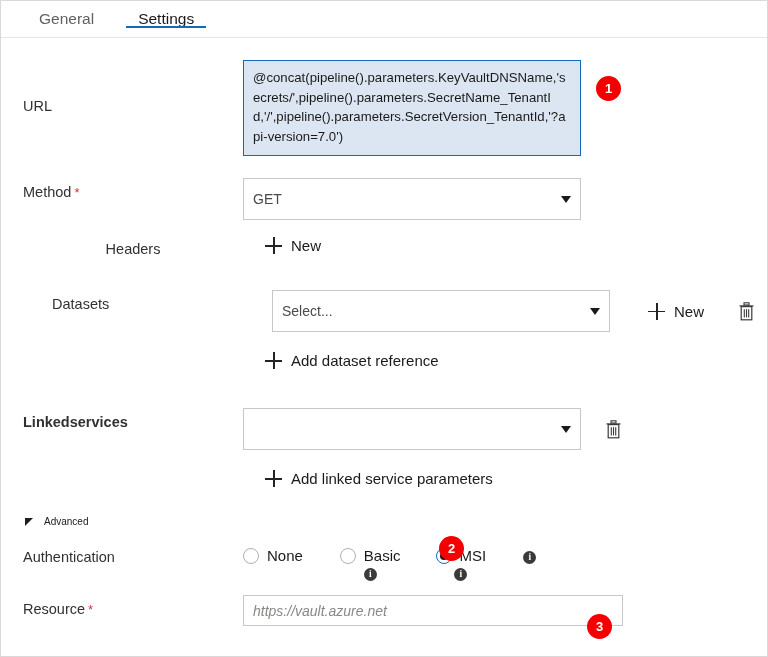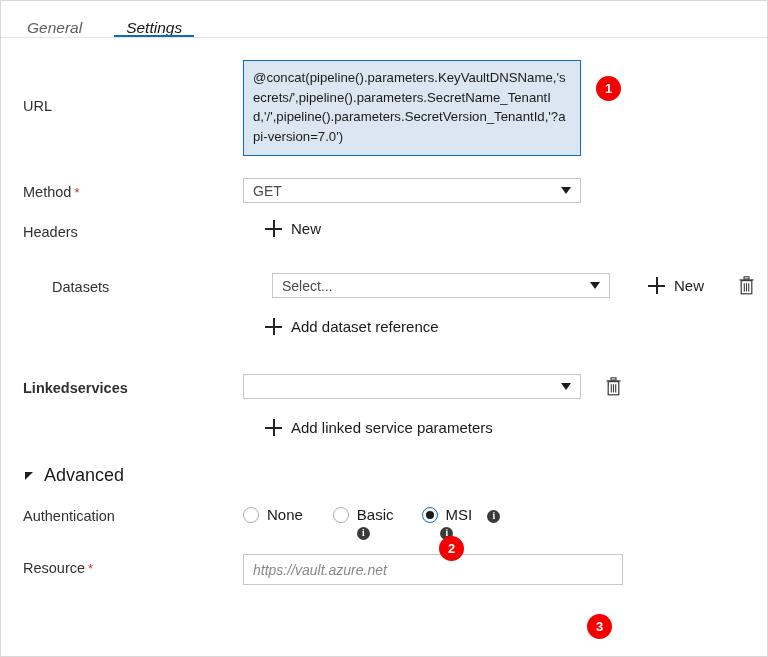--- a/index.html
+++ b/index.html
@@ -22,24 +22,23 @@
     border: 1px solid #d9d9d9;
     background: #ffffff;
     overflow: hidden;
   }
 
   
   .tabbar {
     position: relative;
     height: 36px;
     display: flex;
-    align-items: flex-end;
-    padding-left: 4px;
-    background: #ffffff;
-    font-style: italic;
+    align-items: center;
+    padding-left: 16px;
+    background: #ffffff;
   }
   .tab {
     position: relative;
     display: flex;
     align-items: center;
     padding: 0 22px;
     font-size: 15.5px;
     color: #616161;
     cursor: pointer;
     white-space: nowrap;
@@ -103,21 +102,21 @@
     font-size: 13.2px;
     line-height: 19.5px;
     color: #1b1a19;
     word-break: break-all;
     white-space: normal;
     overflow: hidden;
     cursor: text;
   }
   .select-box {
     width: 338px;
-    height: 25px;
+    height: 42px;
     box-sizing: border-box;
     border: 1px solid #c7c7c7;
     background: #ffffff;
     display: flex;
     align-items: center;
     padding: 0 9px;
     font-size: 14px;
     color: #4a4a4a;
     cursor: pointer;
     position: relative;
@@ -181,36 +180,36 @@
     cursor: pointer;
     flex: 0 0 17px;
   }
 
   
   .adv-header {
     display: flex;
     align-items: center;
     gap: 11px;
     padding-left: 24px;
-    font-size: 18px;
+    font-size: 10px;
     color: #1b1a19;
     cursor: pointer;
   }
   .tri {
     width: 0; height: 0;
     border-left: 8px solid #201f1e;
     border-bottom: 8px solid transparent;
     border-top: 0;
   }
 
   
   .radios {
     display: flex;
     align-items: flex-start;
-    gap: 4px;
+    gap: 11px;
   }
   .radio-item {
     display: flex;
     flex-direction: column;
     align-items: center;
     position: relative;
     cursor: pointer;
   }
   .radio-line {
     display: flex;
@@ -308,21 +307,21 @@
       </div>
       <div class="field-col">
         <div class="select-box">
           <span class="val">GET</span>
           <span class="caret"></span>
         </div>
       </div>
     </div>
 
     <div class="row" style="margin-top:17px;">
-      <div class="label-col" style="padding-top:4px;">
+      <div class="label-col" style="padding-top:4px;text-align:center;">
         <span>Headers</span>
       </div>
       <div class="field-col" style="padding-left:22px;">
         <div class="cmd">
           <span class="plus"></span>
           <span>New</span>
         </div>
       </div>
     </div>
 
@@ -414,21 +413,21 @@
           </div>
 
           <div class="radio-item" style="margin-right:24px;">
             <div class="radio-line">
               <span class="radio-circle"></span>
               <span class="radio-label">Basic</span>
             </div>
             <span class="info">i</span>
           </div>
 
-          <div class="radio-item checked" style="margin-right:11px;">
+          <div class="radio-item checked" style="margin-right:26px;">
             <div class="radio-line">
               <span class="radio-circle"></span>
               <span class="radio-label">MSI</span>
             </div>
             <span class="info">i</span>
           </div>
 
           <div class="radio-item">
             <span class="info">i</span>
           </div>

